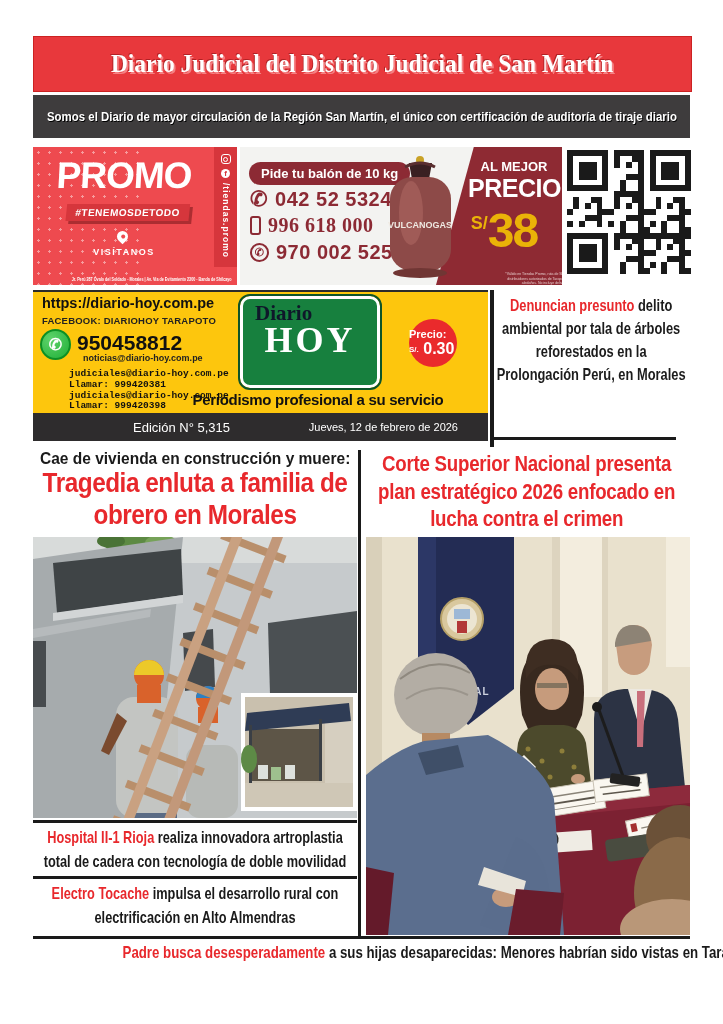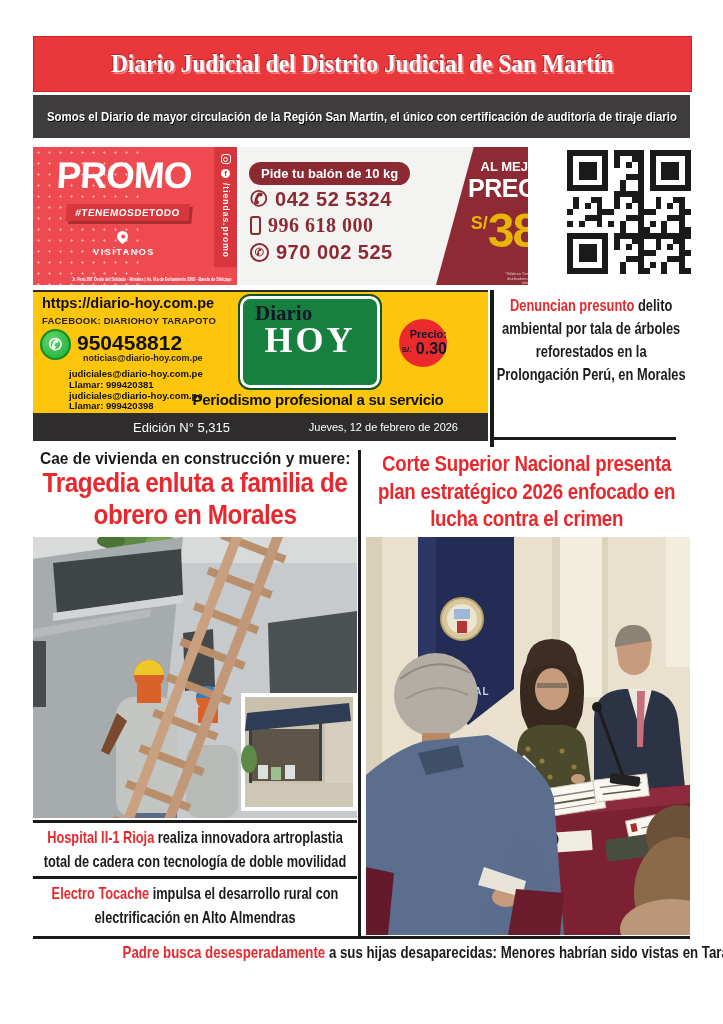--- a/index.html
+++ b/index.html
@@ -38,21 +38,21 @@
           font-size:6px;font-weight:bold;white-space:nowrap;transform:scaleX(0.62);transform-origin:center;}
   .promo-strip{position:absolute;right:0;top:0;width:23px;height:120px;background:#d6363c;
           display:flex;flex-direction:column;align-items:center;padding-top:7px;gap:5px;box-sizing:border-box;}
   .ico-ig{width:8px;height:8px;border:1.5px solid #fff;border-radius:3px;position:relative;}
   .ico-ig::after{content:"";position:absolute;top:1.5px;left:1.5px;width:3px;height:3px;
           border:1px solid #fff;border-radius:50%;}
   .ico-fb{width:9px;height:9px;border-radius:50%;background:#fff;color:#d6363c;font-size:8px;
           font-weight:bold;line-height:9px;text-align:center;}
   .strip-text{writing-mode:vertical-rl;color:#fff;font-size:8.5px;font-weight:bold;letter-spacing:1px;}
 
-  #promo-white{left:240px;top:147px;width:288px;height:138px;background:#f3f3f1;overflow:hidden;}
+  #promo-white{left:240px;top:147px;width:322px;height:138px;background:#f3f3f1;overflow:hidden;}
   .cta-pill{position:absolute;left:9px;top:15px;background:#8c2a34;color:#fff;font-size:13px;
           font-weight:bold;padding:4px 12px;border-radius:14px;white-space:nowrap;}
   .phone-row{position:absolute;left:10px;display:flex;align-items:center;gap:7px;color:#8c2a34;
           font-weight:bold;font-size:20px;letter-spacing:.5px;}
   .picon{display:inline-flex;align-items:center;justify-content:center;color:#8c2a34;}
   .icon-telephone::before{content:"✆";font-size:21px;font-weight:bold;}
   .icon-mobile{width:11px;height:19px;border:2.5px solid #8c2a34;border-radius:3px;box-sizing:border-box;}
   .icon-whatsapp{width:19px;height:19px;border:2px solid #8c2a34;border-radius:50%;box-sizing:border-box;}
   .icon-whatsapp::before{content:"✆";font-size:11px;font-weight:bold;}
   .price-panel{position:absolute;left:196px;top:0;width:126px;height:138px;background:#8e2a33;
@@ -72,31 +72,31 @@
   
   #masthead{left:33px;top:290px;width:455px;height:123px;background:#fdc60d;border-top:2px solid #2b2b2b;box-sizing:border-box;}
   .mh-web{position:absolute;left:9px;top:3px;font-size:14.5px;font-weight:bold;color:#111;}
   .mh-fb{position:absolute;left:9px;top:23px;font-size:9.5px;font-weight:bold;color:#222;letter-spacing:.2px;}
   .mh-wa{position:absolute;left:7px;top:37px;width:31px;height:31px;border-radius:50%;
          background:radial-gradient(circle at 32% 30%,#5fd36a,#1faf38);border:2px solid #0d8f25;
          box-sizing:border-box;display:flex;align-items:center;justify-content:center;}
   .mh-wa::before{content:"✆";color:#fff;font-size:16px;font-weight:bold;}
   .mh-wa-num{position:absolute;left:44px;top:39px;font-size:21px;font-weight:bold;color:#111;}
   .mh-news-email{position:absolute;left:50px;top:61px;font-size:9px;font-weight:bold;color:#222;}
-  .mh-contacts{position:absolute;left:36px;top:77px;font-size:9.5px;font-weight:bold;color:#111;line-height:10.8px;}
+  .mh-contacts{position:absolute;left:36px;top:77px;font-size:9.5px;font-weight:bold;color:#111;line-height:10.8px;font-family:Liberation Mono, monospace;}
   .mh-logo{position:absolute;left:207px;top:4px;width:140px;height:92px;background:#17803e;
          border:3px solid #fff;outline:2px solid #0d5429;border-radius:10px;box-sizing:border-box;}
   .logo-diario{color:#0f172a;font-family:"Liberation Serif",serif;font-weight:bold;font-size:21px;
          margin:4px 0 0 12px;line-height:1;}
   .logo-hoy{color:#fff;font-family:"Liberation Serif",serif;font-weight:bold;font-size:36px;
          text-align:center;line-height:.92;letter-spacing:3px;}
   .mh-tagline{position:absolute;left:140px;top:99px;width:290px;text-align:center;font-size:15px;
          font-weight:bold;color:#111;letter-spacing:-.3px;}
-  .mh-price{position:absolute;left:366px;top:27px;width:48px;height:48px;background:#ea2a2c;
-         border-radius:50%;color:#0f172a;text-align:right;box-sizing:border-box;padding-top:9px;}
+  .mh-price{position:absolute;left:376px;top:27px;width:48px;height:48px;background:#ea2a2c;
+         border-radius:50%;color:#ffffff;text-align:left;box-sizing:border-box;padding-top:9px;}
   .mh-price .pl{font-size:11px;font-weight:bold;display:block;line-height:12px;}
   .mh-price .pc{font-size:8px;font-weight:bold;vertical-align:2px;}
   .mh-price .pv{font-size:16px;font-weight:bold;}
 
   #edition-bar{left:33px;top:413px;width:455px;height:28px;background:#2e2c2d;color:#fff;
          display:flex;align-items:center;}
   .ed-num{margin-left:100px;font-size:13px;}
   .ed-date{margin-left:auto;margin-right:30px;font-size:11px;text-align:right;}
 
   
@@ -171,20 +171,31 @@
     </div>
     <div class="phone-row" style="top:94px;">
       <span class="picon icon-whatsapp"></span>
       <span>970 002 525</span>
     </div>
     <div class="price-panel">
       <div class="al-mejor">AL MEJOR</div>
       <div class="precio-word">PRECIO</div>
       <div class="price-line"><span class="cur">S/</span><span class="val">38</span></div>
       <div class="disc">*Válido en Tiendas Promo, ruta de Shilcayo Grifo y distribuidores autorizados de Tarapoto y distritos aledaños. No incluye delivery</div>
+    </div>
+    <div class="cylinder">
+      <svg viewBox="0 0 67 127">
+        <path d="M22,10 L45,10 L42,26 L25,26 Z" fill="#3a2022"></path>
+        <circle cx="33" cy="7" r="4" fill="#c9a227"></circle>
+        <path d="M18,14 q15,-8 30,0" stroke="#5a2e30" stroke-width="3" fill="none"></path>
+        <rect x="3" y="24" width="61" height="94" rx="22" fill="#8d4a48"></rect>
+        <ellipse cx="24" cy="60" rx="12" ry="32" fill="#a05b57"></ellipse>
+        <ellipse cx="33" cy="120" rx="27" ry="5" fill="#703634"></ellipse>
+        <text x="33" y="75" text-anchor="middle" font-size="9" font-weight="bold" fill="#efe9e2" font-family="Liberation Sans, sans-serif">VULCANOGAS</text>
+      </svg>
     </div>
   </div>
 
   <div class="abs" id="qr">
     <svg viewBox="0 0 21 21" shape-rendering="crispEdges">
       <rect width="21" height="21" fill="#fff"></rect>
       <g fill="#1a1a1a">
         <rect x="0" y="0" width="7" height="7"></rect>
           <rect x="14" y="0" width="7" height="7"></rect>
         <rect x="0" y="14" width="7" height="7"></rect>

